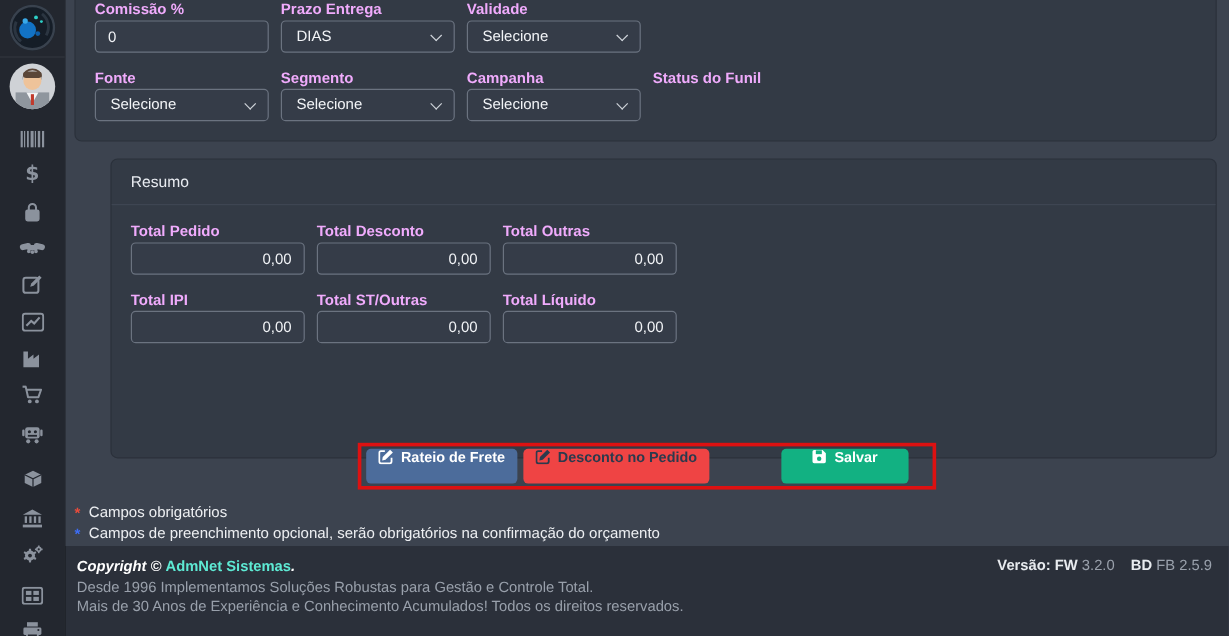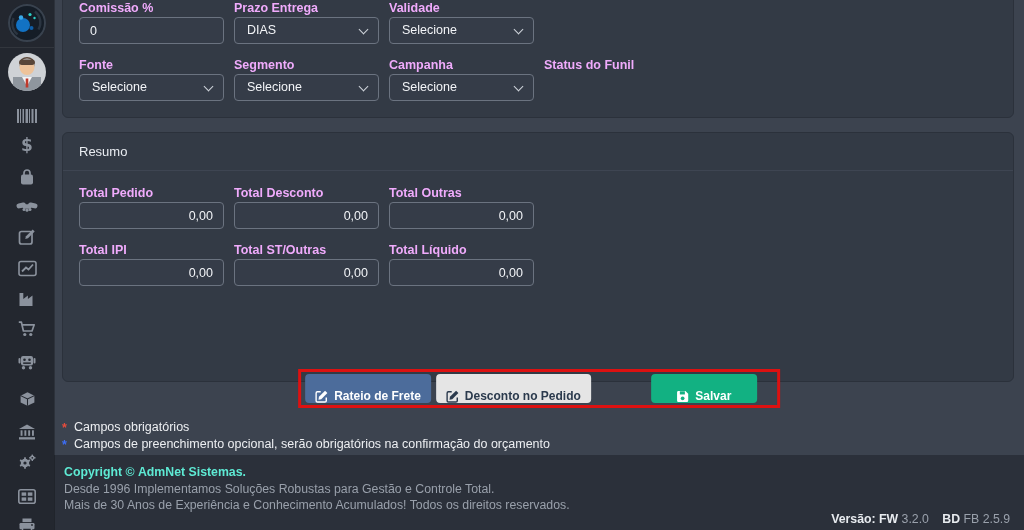--- a/index.html
+++ b/index.html
@@ -31,21 +31,21 @@
   .dollar { font-size:17px; font-weight:bold; font-family:"DejaVu Sans", sans-serif; }
 
   
   .main { position:absolute; left:54px; top:0; right:0; bottom:0; }
 
   .card {
     position:absolute; left:8px; right:10px;
     background:#333a45; border:1px solid #2b313b; border-radius:6px;
   }
   .card-top { top:-16px; padding:16px; }
-  .card-resumo { top:132px; height:250px; }
+  .card-resumo { top:132px; height:250px;margin-left:30px; }
   .card-header {
     padding:11px 16px; font-size:13px; color:#e9ecf1;
     border-bottom:1px solid #3e4552;
   }
   .card-body { padding:15px 16px 0 16px; }
 
   .fgrid {
     display:grid; grid-template-columns:repeat(4,145px);
     column-gap:10px; row-gap:14px;
   }
@@ -75,50 +75,50 @@
   }
 
   
   .annotation-box {
     position:absolute; top:369px; left:50%; transform:translateX(-50%);
     display:flex; align-items:center;
     border:3px solid #dd1111; padding:2px 4px; background:transparent;
   }
   .btn {
     height:29px; border:none; border-radius:4px; cursor:pointer;
-    display:inline-flex; align-items:flex-end; justify-content:center; gap:6px;
+    display:inline-flex; align-items:flex-start; justify-content:center; gap:6px;
     font-family:"Liberation Sans",sans-serif; font-size:12px; font-weight:bold;
     white-space:nowrap; padding:0 10px;
   }
   .btn svg { flex:0 0 auto; }
   .btn-blue   { background:#4c6c9b; color:#fff; min-width:97px;  margin-right:5px; }
-  .btn-orange { background:#e5e5e5; color:#2b3a4d; min-width:121px; margin-right:60px; }
+  .btn-orange { background:#ef4444; color:#2b3a4d; min-width:121px; margin-right:60px; }
   .btn-green  { background:#12b182; color:#fff; min-width:106px; margin-right:16px; }
   .btn-red    { background:#e7604b; color:#fff; min-width:155px; }
 
   
   .footnote {
     position:absolute; left:8px; font-size:12.5px; color:#edeff2; white-space:nowrap;
   }
   .fn1 { top:420px; }
   .fn2 { top:437px; }
   .ast { font-weight:bold; display:inline-block; width:12px; vertical-align:-1px; }
   .ast.red  { color:#e74c3c; }
   .ast.blue { color:#3d6ef7; }
 
   
   .footer {
     position:absolute; left:0; right:0; bottom:0; height:75px;
     background:#2b303a; padding:9px 14px 0 10px;
   }
   .footer .fline { font-size:12.3px; line-height:16.5px; color:#99a0ab; }
-  .footer .fc { color:#5eead4; font-weight:bold; }
+  .footer .fc { color:#ffffff; font-weight:bold;font-style:italic; }
   .flink { color:#5eead4; font-weight:bold; text-decoration:none; cursor:pointer; }
   .fver {
-    position:absolute; right:14px; top:9px; font-size:12.3px; color:#9aa1ac;margin-top:48px;
+    position:absolute; right:14px; top:9px; font-size:12.3px; color:#9aa1ac;
   }
   .fver .b { color:#e8ebef; font-weight:bold; }
   .fver .gap { margin-left:10px; }
 </style>
 </head>
 <body>
 
 <aside class="sidebar">
   <div class="logo-wrap">
     <svg width="40" height="40" viewBox="0 0 40 40">

